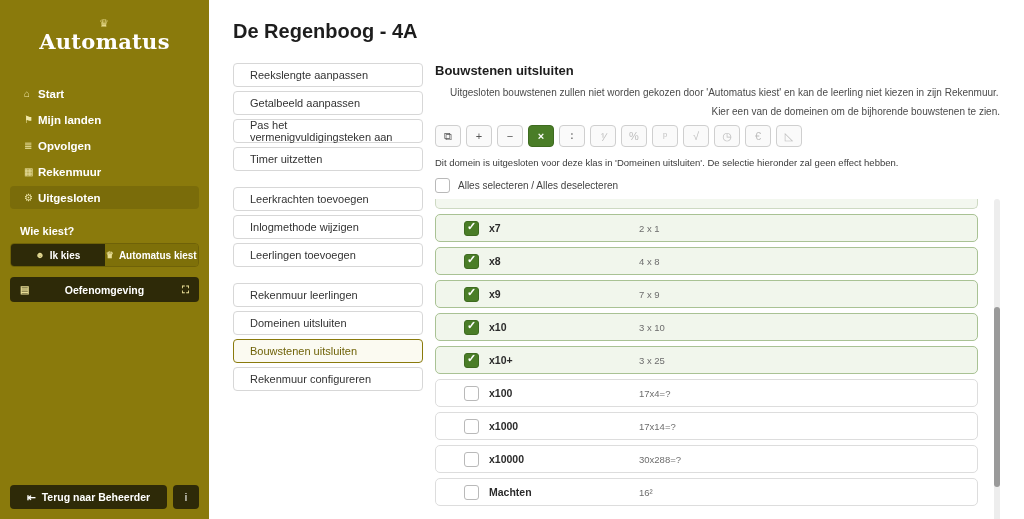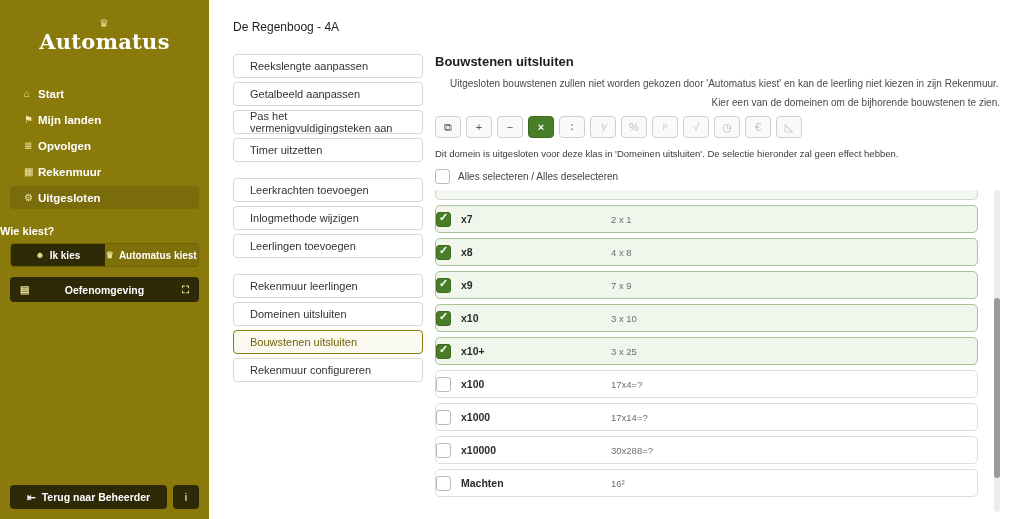--- a/index.html
+++ b/index.html
@@ -46,21 +46,21 @@
     border-radius: 4px;
     cursor: pointer;
   }
   .nav-item .ico {
     width: 14px; font-size: 10px; color: #f0e7a8; display: inline-block;
   }
   .nav-item.active { background: #7a6c0a; }
   .nav-label { font-weight: bold; font-size: 11.5px; }
 
   .who-label {
-    margin: 16px 0 6px 0;
+    margin: 16px 0 6px 20px;
     font-size: 11px; font-weight: bold; color: #fff;
   }
   .toggle-row {
     margin: 0 10px; display: flex; height: 24px;
     border-radius: 4px; overflow: hidden;
     border: 1px solid #6f6208;
   }
   .toggle-half {
     flex: 1; display: flex; align-items: center; justify-content: center;
     gap: 5px;
@@ -91,21 +91,21 @@
   }
   .info-btn {
     width: 26px; height: 24px; background: #2e2a08; border-radius: 4px;
     display: flex; align-items: center; justify-content: center;
     font-size: 11px; color: #fff; cursor: pointer;
   }
 
   
   .main { flex: 1; background: #fff; position: relative; height: 519px; }
   .page-title {
-    font-size: 12px; font-weight: normal; color: #1d1d1d;
+    font-size: 20px; font-weight: bold; color: #1d1d1d;
     padding: 20px 0 0 24px;
   }
   .content { display: flex; padding: 20px 0 0 24px; }
 
   
   .menu-col { width: 190px; flex: 0 0 190px; }
   .menu-item {
     height: 24px; border: 1px solid #d7d7d7; border-radius: 4px;
     display: flex; align-items: center; padding: 0 16px;
     font-size: 11px; color: #333; background: #fff;
@@ -157,21 +157,21 @@
     overflow: hidden;
   }
   .list-clip { height: 322px; overflow: hidden; padding-right: 22px; }
   .row-partial {
     height: 10px; border: 1px solid #cdd9c2; border-top: none;
     border-radius: 0 0 5px 5px; background: #f3f7ef; margin-bottom: 5px;
   }
   .row {
     height: 28px; border-radius: 5px;
     display: flex; align-items: center;
-    padding: 0 0; margin-bottom: 5px;
+    padding: 0 28px; margin-bottom: 5px;
     border: 1px solid #ddd; background: #fff;
     cursor: pointer;
   }
   .row.on { background: #f1f6ec; border-color: #a9c294; }
   .row .cb { margin-right: 10px; }
   .row-name { font-size: 10.5px; font-weight: bold; color: #2b2b2b; width: 150px; }
   .row-ex { font-size: 9.5px; color: #6d6d6d; }
 
   .scrollbar {
     position: absolute; right: 0; top: 0; width: 6px; height: 322px;

